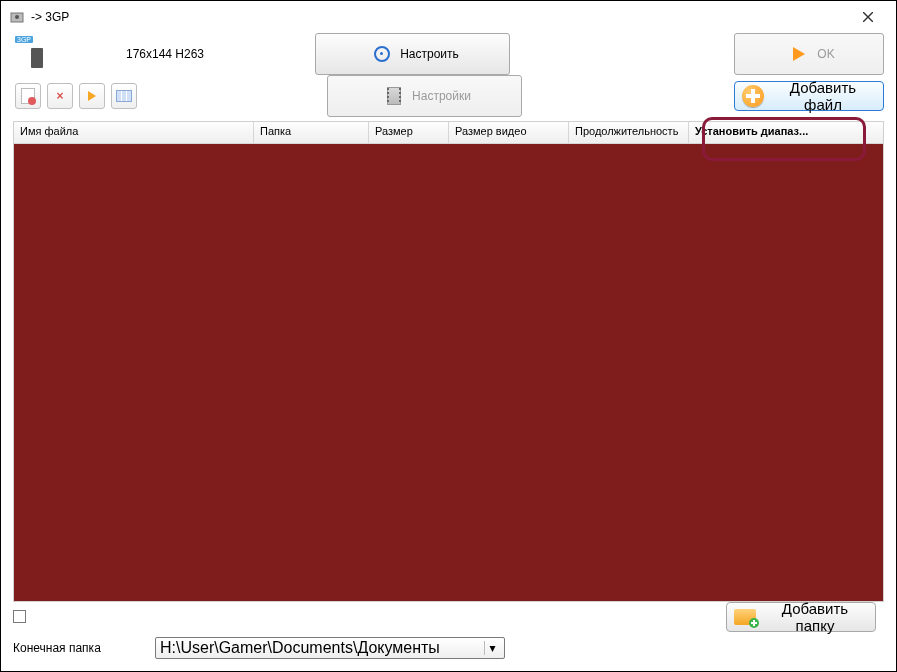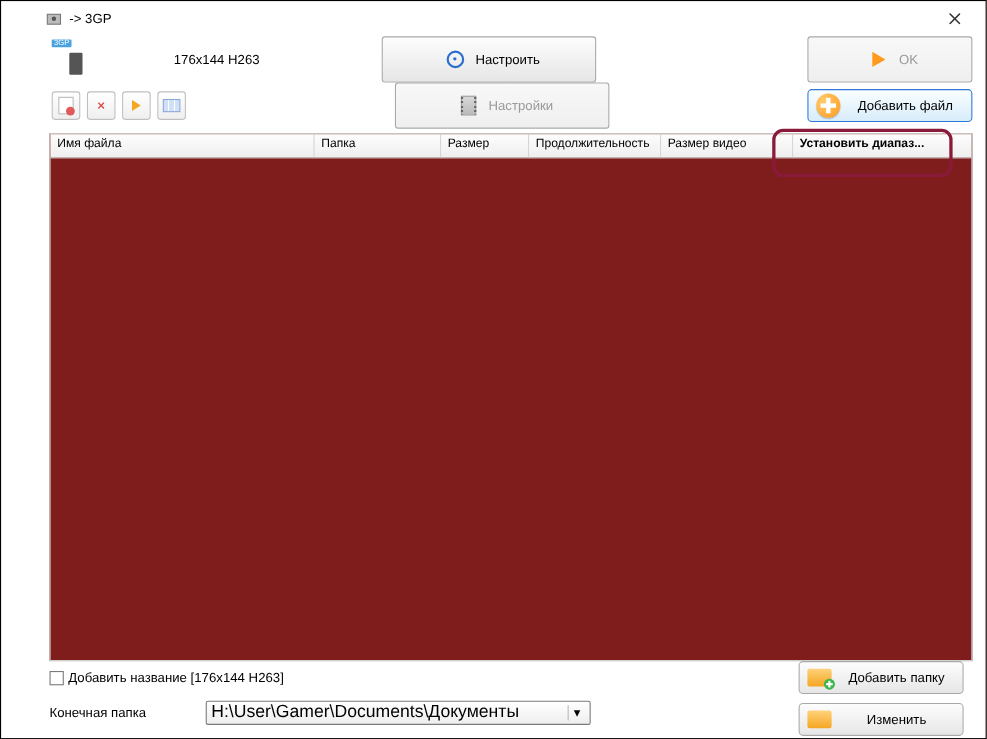--- a/index.html
+++ b/index.html
@@ -1,17 +1,17 @@
 <!DOCTYPE html>
 <html><head>
 <meta charset="utf-8">
 <style>
 * { box-sizing: border-box; margin: 0; padding: 0; }
 body { font-family: "Segoe UI", Tahoma, sans-serif; font-size: 12px; background: #fff; width: 897px; height: 672px; position: relative; border: 1px solid #000; }
-.window { width: 100%; height: 100%; display: flex; flex-direction: column; padding-left: 32px; }
+.window { width: 100%; height: 100%; display: flex; flex-direction: column; }
 
 
 .titlebar { height: 32px; display: flex; align-items: center; padding: 0 8px; }
 .titlebar .app-icon { width: 16px; height: 16px; margin-right: 6px; display: inline-flex; align-items: center; justify-content: center; }
 .titlebar .title { flex: 1; font-size: 12px; }
 .titlebar .close { width: 40px; height: 28px; display:flex; align-items:center; justify-content:center; cursor:pointer; }
 
 
 .toparea { padding: 4px 12px 8px 12px; display:flex; flex-direction:column; gap:8px; }
 .row1 { display:flex; align-items:center; height:34px; }
@@ -29,21 +29,21 @@
 .smallbtns { display:flex; gap:6px; margin-left:2px; }
 .smallbtn { width:26px; height:26px; border:1px solid #bfbfbf; border-radius:3px; background:linear-gradient(#fff,#efefef); display:flex; align-items:center; justify-content:center; cursor:pointer; }
 
 .spacer { flex:1; }
 
 
 .callout { border:3px solid #8a1a3a; border-radius:10px; padding:4px; background:rgba(0,0,0,0); position:absolute; pointer-events:none; }
 .callout.top { right:30px; top:116px; width:164px; height:44px; }
 
 
-.obtn { width:150px; height:30px; border:1px solid #a9a9a9; border-radius:4px; background:linear-gradient(#fdfdfd,#e6e6e6); display:flex; align-items:center; cursor:pointer; font-size:12px; }
+.obtn { width:150px; height:30px; border:1px solid #a9a9a9; border-radius:4px; background:linear-gradient(#fdfdfd,#e6e6e6); display:flex; align-items:center; cursor:pointer; font-size:15px; }
 .obtn.active { border:1px solid #2f7ad4; background:linear-gradient(#fafeff,#d7ecfb); }
 .obtn .oicon { width:28px; height:24px; margin:0 4px; display:flex; align-items:center; justify-content:center; }
 .obtn .olabel { flex:1; text-align:center; padding-right:8px; }
 
 .right-actions { display:flex; flex-direction:column; gap:8px; align-items:flex-end; }
 
 
 .tablewrap { margin:0 12px; border:1px solid #d0d0d0; flex:1; min-height:300px; background:#7f1d1d; }
 .thead { display:flex; background:linear-gradient(#fdfdfd,#efefef); border-bottom:1px solid #d6d6d6; height:22px; }
 .th { border-right:1px solid #d6d6d6; padding:3px 6px; font-size:11px; white-space:nowrap; overflow:hidden; text-overflow:ellipsis; cursor:pointer; }
@@ -162,53 +162,46 @@
         <span class="olabel">Добавить файл</span>
       </div>
     </div>
   </div>
 
   <div class="tablewrap">
     <div class="thead">
       <div class="th" style="width:240px">Имя файла</div>
       <div class="th" style="width:115px">Папка</div>
       <div class="th" style="width:80px">Размер</div>
+      <div class="th" style="width:120px">Размер видео</div>
       <div class="th" style="width:120px">Продолжительность</div>
-      <div class="th" style="width:120px">Размер видео</div>
       <div class="th" style="flex:1">Установить диапаз...</div>
     </div>
     <div class="tbody"></div>
   </div>
 
   <div class="bottom">
     <div class="addname">
       <span class="checkbox"></span>
-      <span>Добавить название [176x144 H263]</span>
     </div>
     <div class="destrow">
       <span class="destlabel">Конечная папка</span>
       <div class="combo">
         <span class="ctext">H:\User\Gamer\Documents\Документы</span>
         <span class="carrow">▾</span>
       </div>
     </div>
 
     <div class="bottom-right right-actions">
       <div class="obtn">
         <span class="oicon">
             <span class="folder-ico">
               <span class="plus-small"></span>
             </span>
           </span>
         <span class="olabel">Добавить папку</span>
       </div>
-      <div class="obtn">
-        <span class="oicon">
-            <span class="folder-ico"></span>
-          </span>
-        <span class="olabel">Изменить</span>
-      </div>
     </div>
   </div>
 
 </div>
 
 <div class="callout top"></div>
 
 </body></html>

